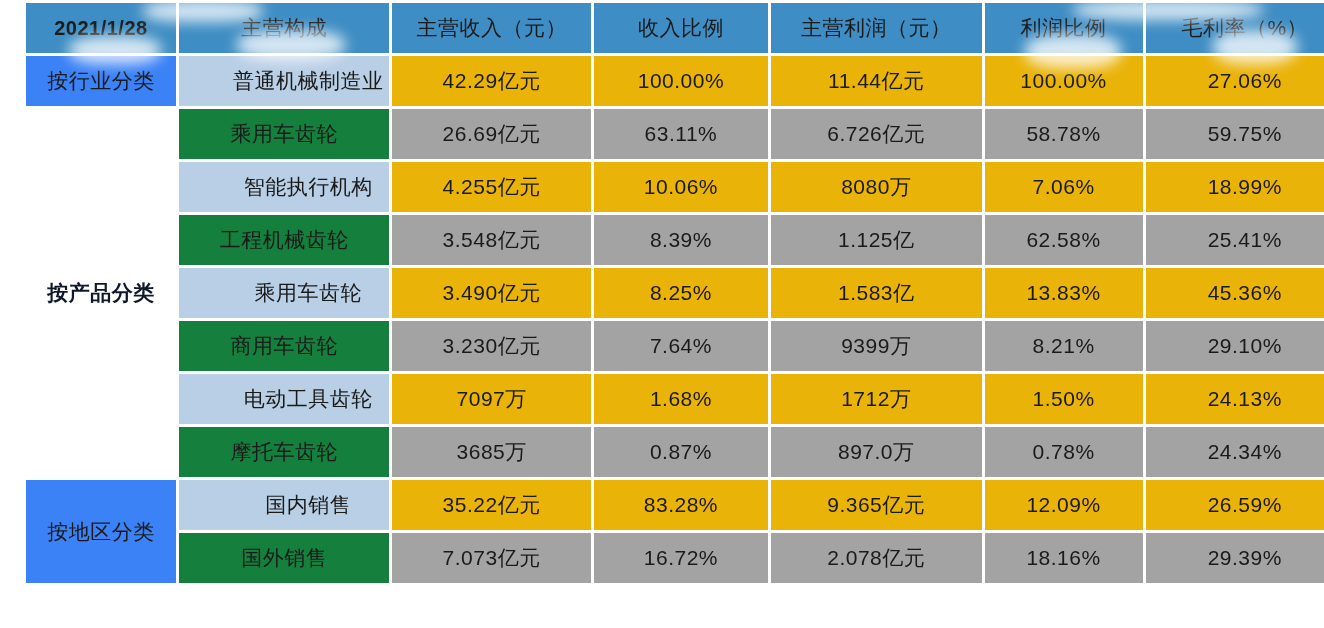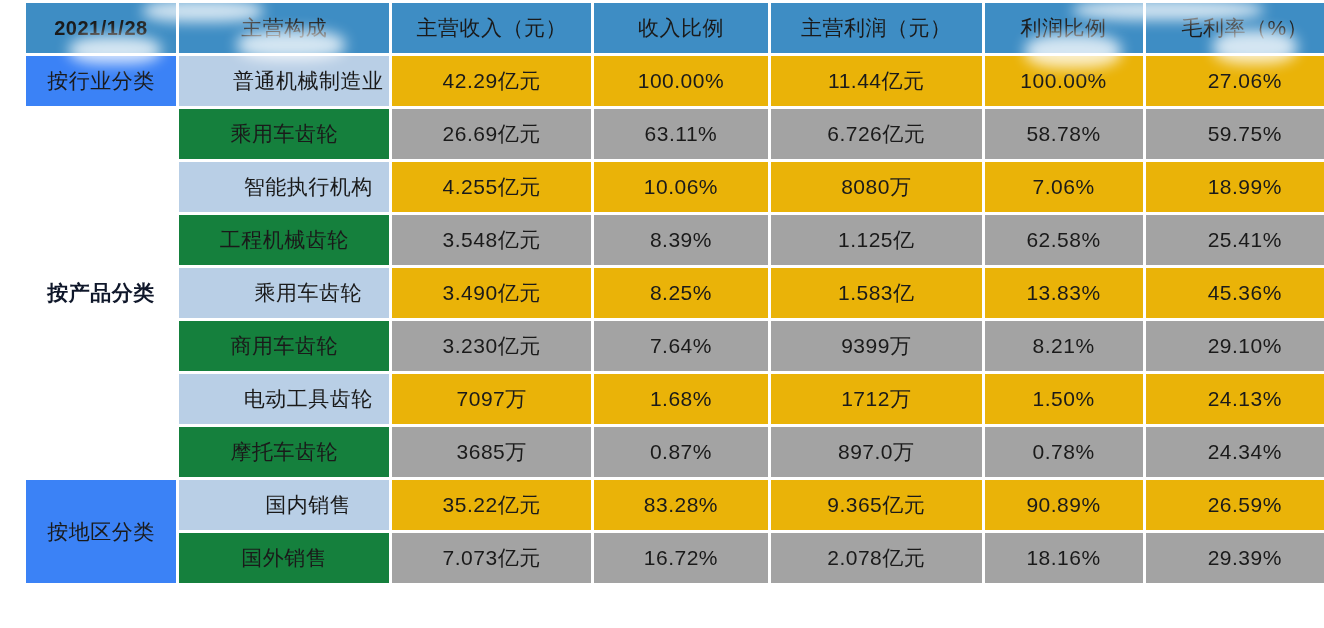--- a/index.html
+++ b/index.html
@@ -191,21 +191,21 @@
         <td class="val">0.78%</td>
         <td class="val">24.34%</td>
       </tr>
 
       <tr class="row-a">
         <td class="cat" rowspan="2">按地区分类</td>
         <td class="name">国内销售</td>
         <td class="val">35.22亿元</td>
         <td class="val">83.28%</td>
         <td class="val">9.365亿元</td>
-        <td class="val">90.89%</td>
+        <td class="val">12.09%</td>
         <td class="val">26.59%</td>
       </tr>
       <tr class="row-b">
         <td class="name">国外销售</td>
         <td class="val">7.073亿元</td>
         <td class="val">16.72%</td>
         <td class="val">2.078亿元</td>
         <td class="val">18.16%</td>
         <td class="val">29.39%</td>
       </tr>

